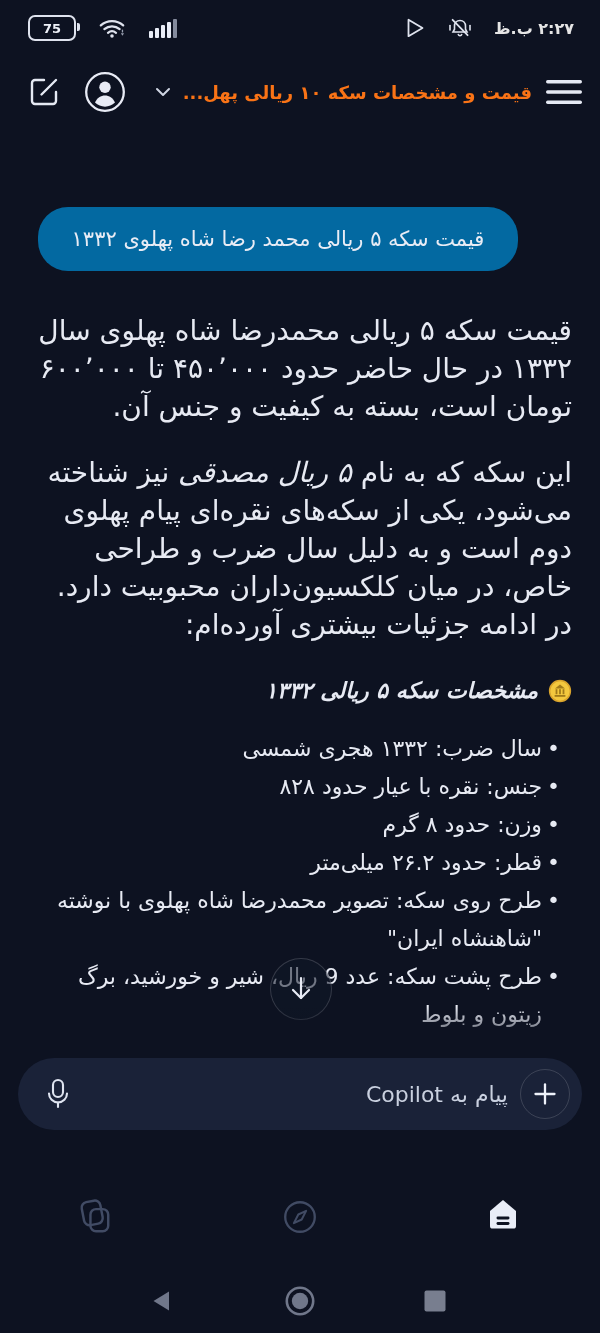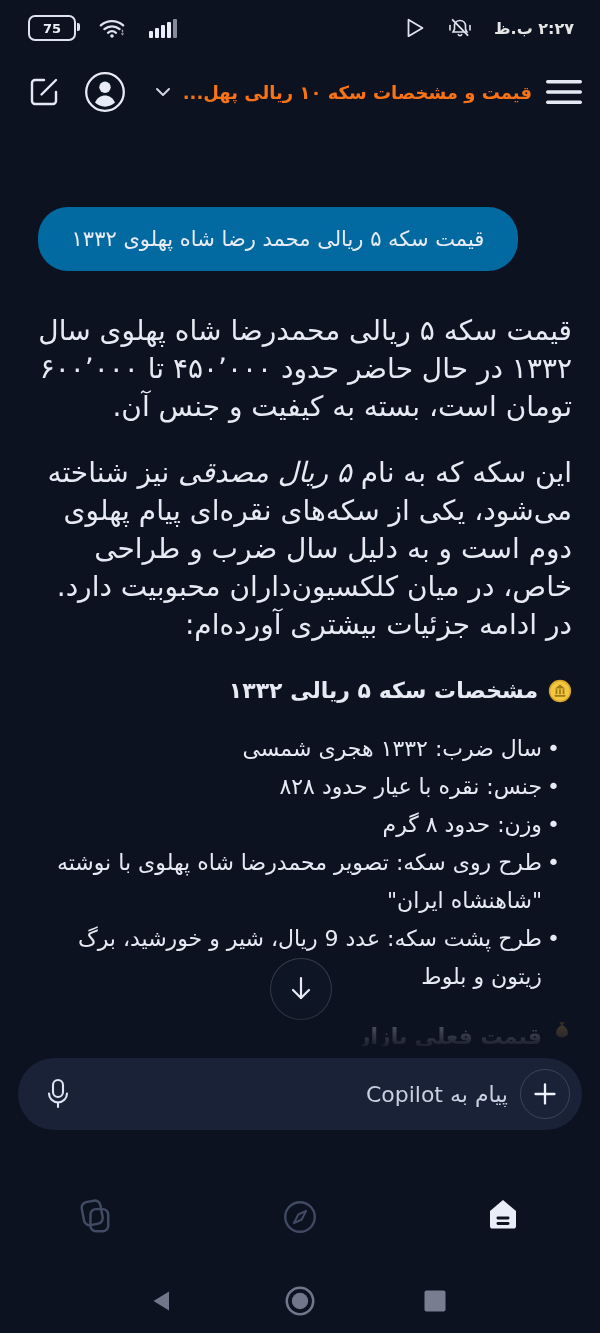--- a/index.html
+++ b/index.html
@@ -28,21 +28,21 @@
   .avatar-btn{margin-left:22px;}
   
   .chat{position:absolute;top:124px;left:0;right:0;height:934px;overflow:hidden;direction:rtl;}
   .user-bubble{margin:83px 82px 0 38px;background:#0369a1;border-radius:30px;
     padding:16px 24px;font-size:21px;line-height:32px;text-align:center;color:#e9ecf5;}
   .msg-p{margin:0 28px;font-size:28px;line-height:38px;text-align:right;color:#e7eaf3;}
   .p1{margin-top:41px;}
   .p2{margin-top:28px;}
   .p2 em{font-style:italic;}
   .section-head{margin:30px 28px 0;display:flex;align-items:center;gap:10px;
-    font-weight:bold;font-size:22px;line-height:34px;}
+    font-weight:bold;font-size:22px;line-height:34px;font-style:italic;}
   .bullets{margin:22px 40px 0 28px;padding:0;list-style:none;}
   .bullets li{position:relative;padding-right:18px;text-indent:0;font-size:22px;line-height:38px;}
   .bullets li:before{content:"•";position:absolute;right:0;top:0;color:#e7eaf3;}
   .clipped-head{margin:24px 28px 0;height:26px;overflow:hidden;opacity:.5;
     display:flex;align-items:flex-start;gap:10px;font-weight:bold;font-size:22px;line-height:34px;}
   
   .scroll-btn{position:absolute;left:270px;top:958px;width:60px;height:60px;border-radius:50%;
     background:rgba(17,23,40,.55);border:1px solid rgba(255,255,255,.16);
     display:flex;align-items:center;justify-content:center;cursor:pointer;}
   .fade{position:absolute;left:0;right:0;top:1006px;height:52px;
@@ -164,20 +164,21 @@
           <rect x="6.6" y="16" width="10.8" height="1.8" fill="#a07a1a"></rect>
         </svg>
       </span>
       <span>مشخصات سکه ۵ ریالی ۱۳۳۲</span>
     </div>
 
     <ul class="bullets">
       <li>سال ضرب: ۱۳۳۲ هجری شمسی</li>
       <li>جنس: نقره با عیار حدود ۸۲۸</li>
       <li>وزن: حدود ۸ گرم</li>
+      <li>قطر: حدود ۲۶.۲ میلی‌متر</li>
       <li>طرح روی سکه: تصویر محمدرضا شاه پهلوی با نوشته "شاهنشاه ایران"</li>
       <li>طرح پشت سکه: عدد 9 ریال، شیر و خورشید، برگ زیتون و بلوط</li>
     </ul>
 
     <div class="clipped-head">
       <span>
         <svg width="20" height="20" viewBox="0 0 22 22">
           <path d="M8 2.5h6l-2 3.2h-2z" fill="#8a6a3a"></path>
           <path d="M11 5.5c-4 2-6.5 5-6.5 8.5 0 3.2 2.8 5 6.5 5s6.5-1.8 6.5-5c0-3.5-2.5-6.5-6.5-8.5z" fill="#c59a4e"></path>
         </svg>

